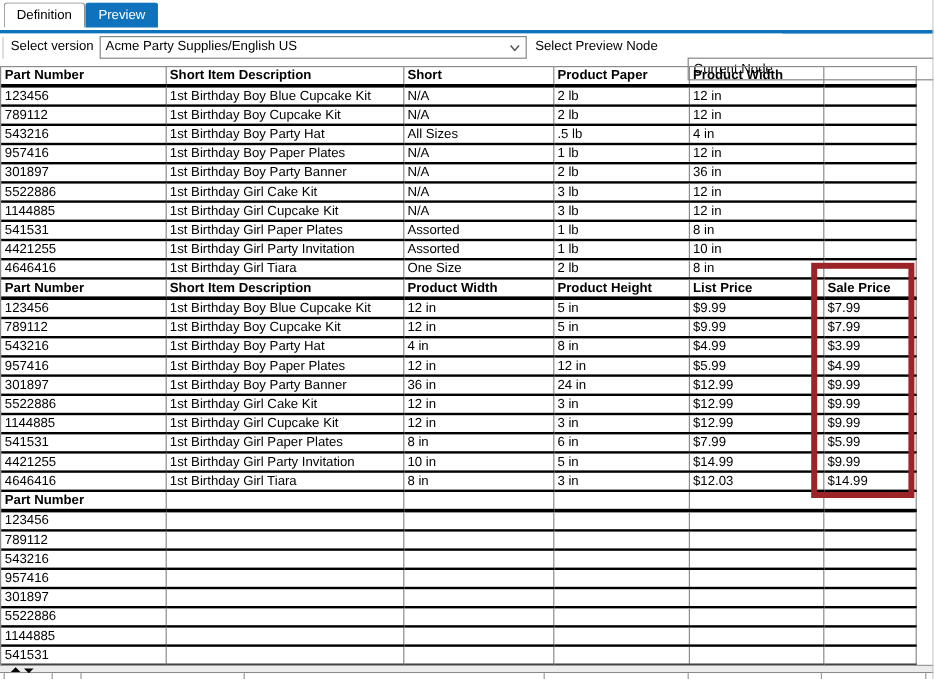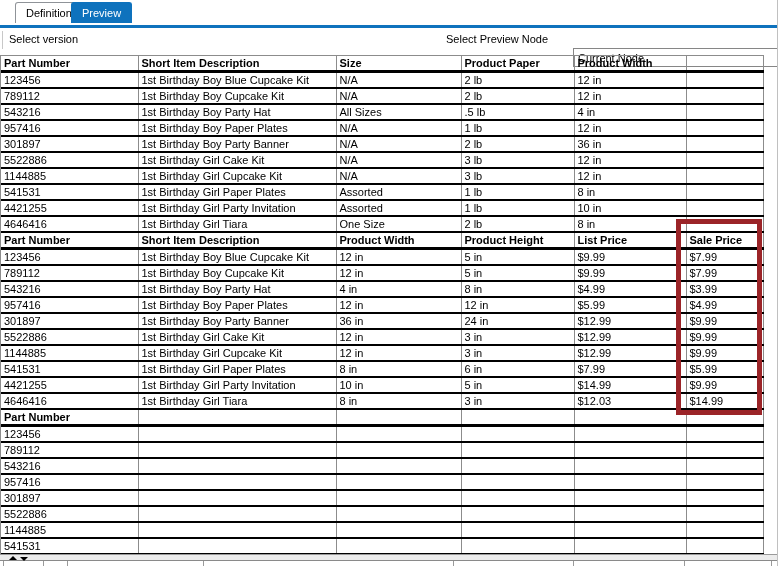--- a/index.html
+++ b/index.html
@@ -6,21 +6,21 @@
   body{
     width:778px;height:566px;position:relative;overflow:hidden;
     background:#ffffff;color:#000;
     font-family:"Liberation Sans",sans-serif;font-size:11px;
   }
   
   .tabbar{position:absolute;top:0;left:0;width:778px;height:25px;background:#fff;}
   .tab{position:absolute;top:2px;height:21px;line-height:21px;padding:0 10px;
        border:1px solid #8f9398;border-bottom:none;border-radius:3px 3px 0 0;
        background:#fff;cursor:default;box-sizing:border-box;}
-  .tab.inactive{left:15px;color:#000;}
+  .tab.inactive{left:3px;color:#000;}
   .tab.active{left:71px;color:#fff;font-weight:normal;border-color:#0e72bd;background:#0e72bd;}
   .tab-underline{position:absolute;top:25px;left:0;width:778px;height:3px;background:#0e72bd;}
   
   .toolbar{position:absolute;top:28px;left:0;width:652px;height:25px;background:#fff;}
   .toolbar .grip{position:absolute;left:2px;top:3px;width:1px;height:18px;background:#c8c8c8;}
   .tb-label{position:absolute;top:5px;white-space:nowrap;}
   #lbl-version{left:9px;}
   #lbl-node{left:446px;}
   .combo{position:absolute;left:83px;top:2px;width:356px;height:19px;box-sizing:border-box;
          border:1px solid #868686;background:#fff;line-height:17px;padding:0 18px 0 4px;
@@ -62,39 +62,47 @@
 
 <div class="tabbar">
   <div class="tab inactive">Definition</div>
   <div class="tab active" style="background: rgb(14, 114, 189); border-color: rgb(14, 114, 189);">Preview</div>
 </div>
 <div class="tab-underline" style="background: rgb(14, 114, 189);"></div>
 
 <div class="toolbar">
   <div class="grip"></div>
   <span class="tb-label" id="lbl-version">Select version</span>
+  <div class="combo">
+    <span>Acme Party Supplies/English US</span>
+    <span class="chev">
+      <svg width="12" height="12" viewBox="0 0 12 12">
+        <polyline points="2.5,4 6,8 9.5,4" fill="none" stroke="#555" stroke-width="1.3"></polyline>
+      </svg>
+    </span>
+  </div>
   <span class="tb-label" id="lbl-node">Select Preview Node</span>
   <input class="field" type="text" value="Current Node" style="">
 </div>
 
 <div class="grid-area">
   <table class="pgrid first">
     <colgroup>
         <col style="width:137px">
         <col style="width:198px">
         <col style="width:125px">
       <col style="width:113px">
         <col style="width:112px">
         <col style="width:77px">
       </colgroup>
   <thead>
         <tr>
           <th>Part Number</th>
           <th>Short Item Description</th>
-          <th>Size</th>
+          <th>Short</th>
           <th>Product Paper</th>
           <th>Product Width</th>
           <th></th>
         </tr>
       </thead>
       <tbody>
         <tr>
           <td>123456</td>
           <td>1st Birthday Boy Blue Cupcake Kit</td>
           <td>N/A</td>

